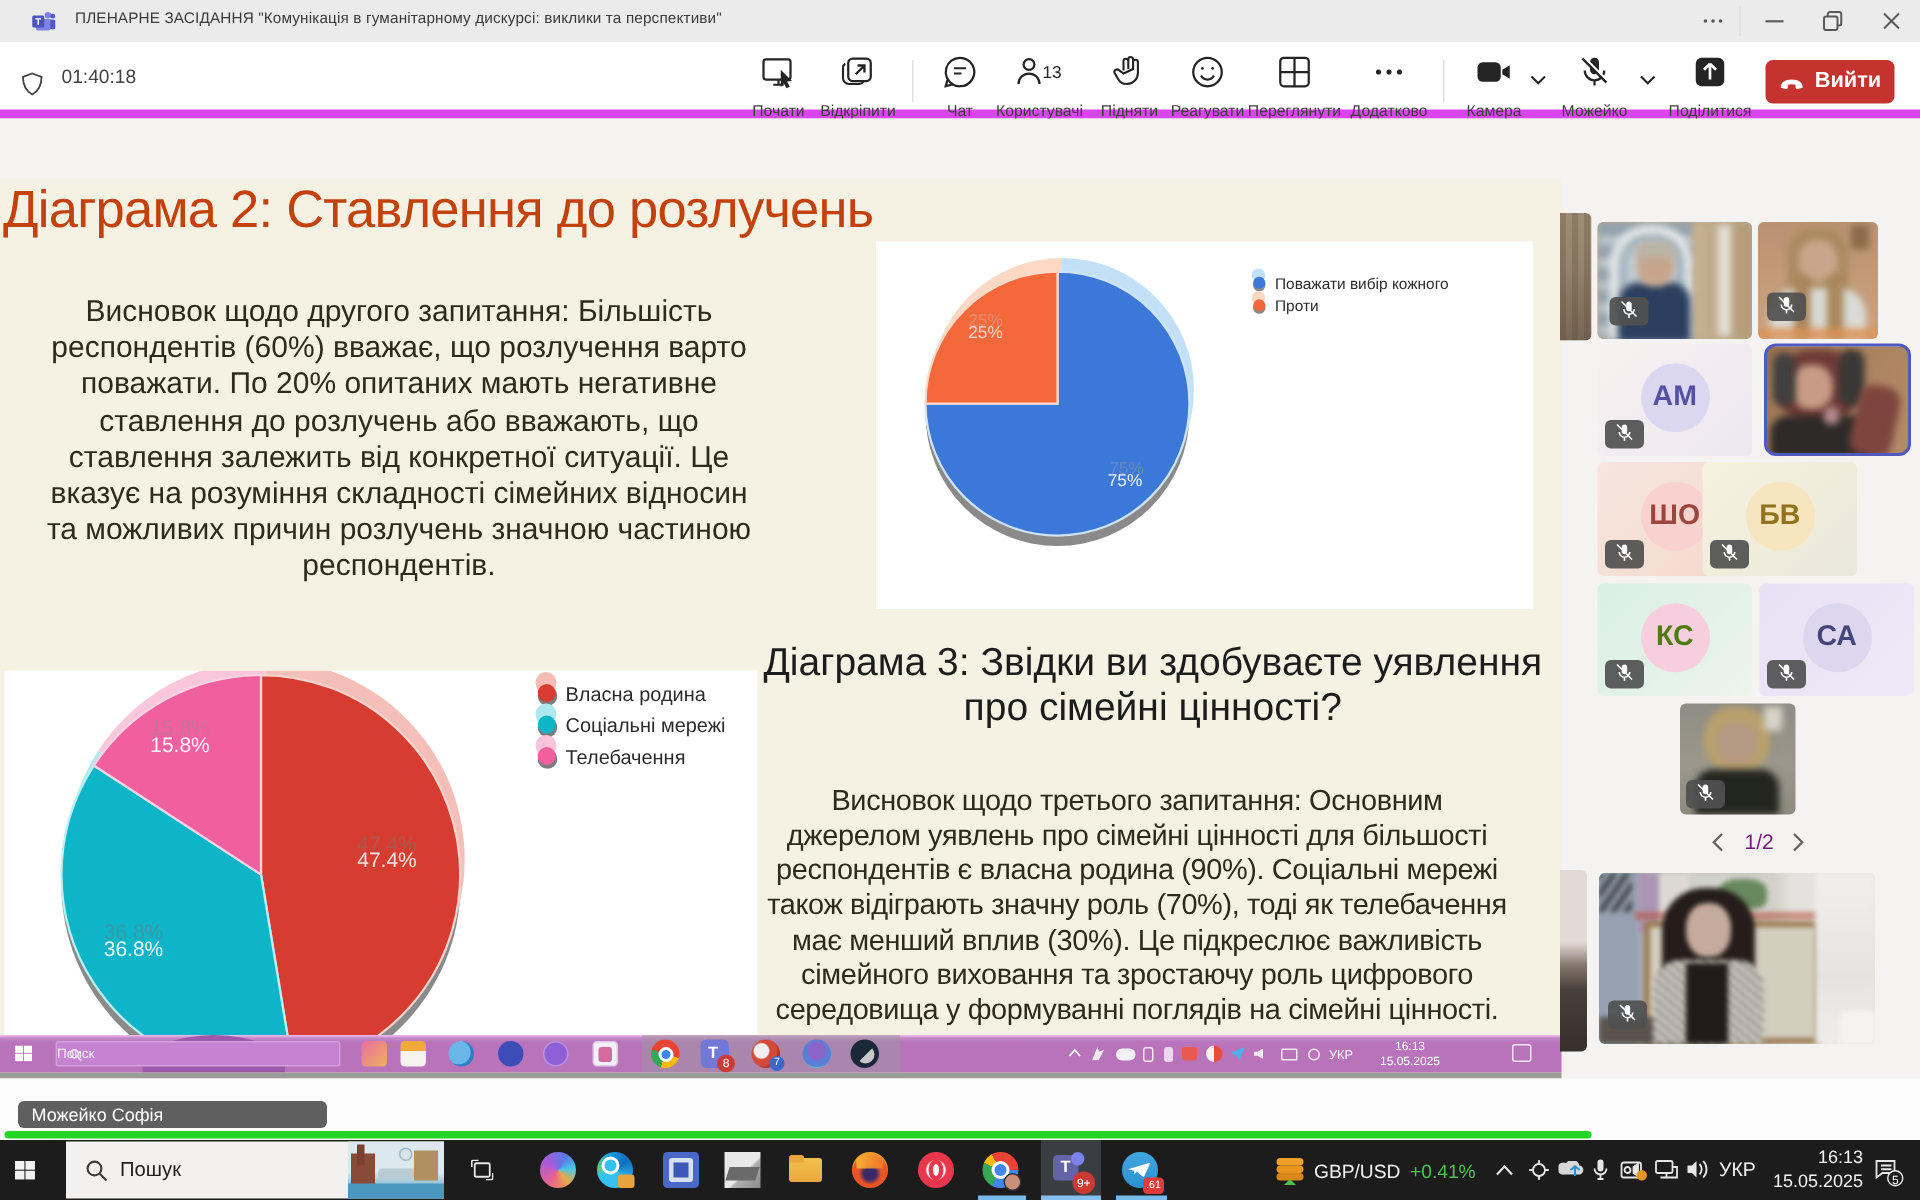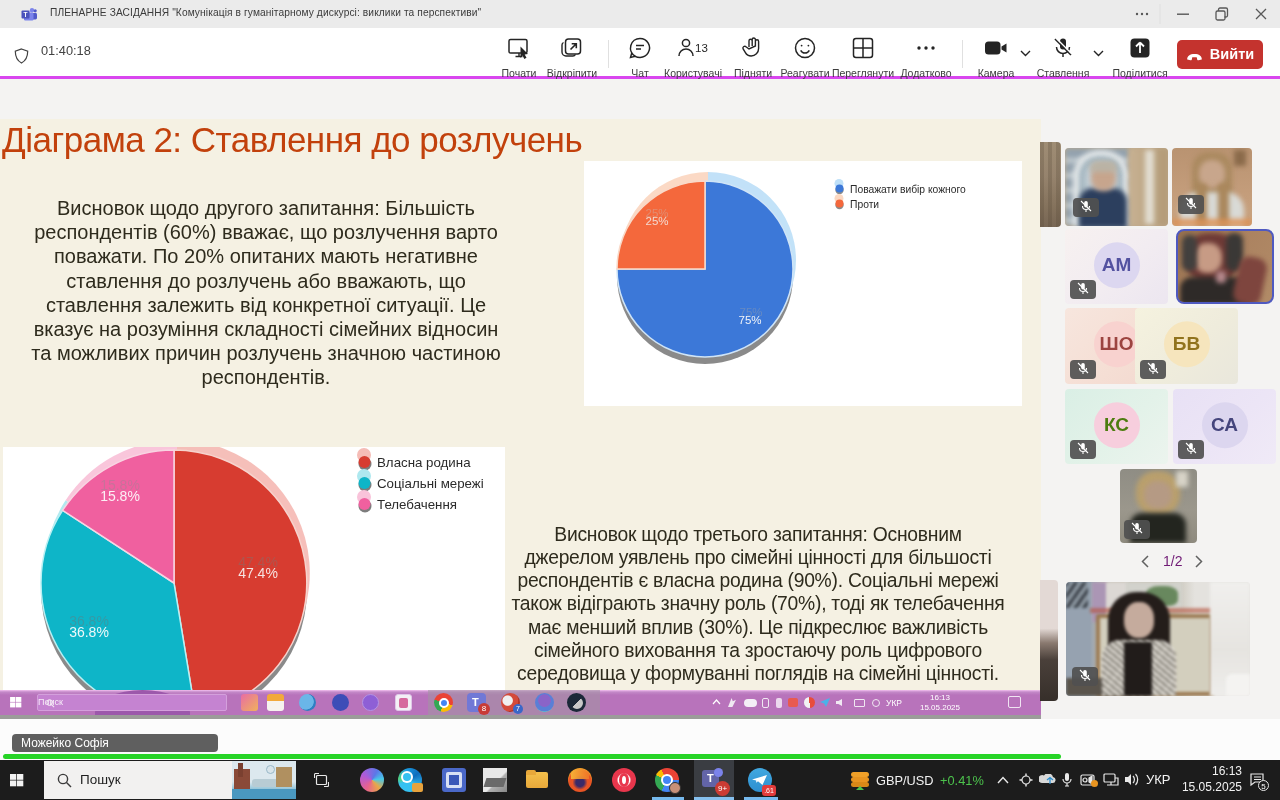--- a/index.html
+++ b/index.html
@@ -3,21 +3,21 @@
 <meta charset="utf-8">
 <style>
 *{margin:0;padding:0;box-sizing:border-box}
 html,body{width:1280px;height:800px;overflow:hidden;font-family:"Liberation Sans",sans-serif}
 #app{position:relative;width:1280px;height:800px;background:#f4f3f2}
 .abs{position:absolute}
 
 #titlebar{position:absolute;left:0;top:0;width:1280px;height:28px;background:#ebebeb;color:#3b3b3b;font-size:12.5px}
 #titlebar .ttext{position:absolute;left:50px;top:7px;letter-spacing:.1px}
 
-#toolbar{position:absolute;left:0;top:28px;width:1280px;height:51px;background:#fff;border-bottom:3px solid #d946ef}
+#toolbar{position:absolute;left:0;top:28px;width:1280px;height:51px;background:#fff;border-bottom:6px solid #d946ef}
 .tbtn{position:absolute;text-align:center;color:#242424}
 .tbtn .lbl{font-size:10.5px;color:#3d3d3d;display:block;margin-top:2px}
 .vsep{position:absolute;top:12px;width:1px;height:28px;background:#e0e0e0}
 #leave{position:absolute;left:1177px;top:12px;width:86px;height:29px;background:#c4332e;border-radius:5px;color:#fff;font-size:14.5px;font-weight:bold;text-align:center;line-height:29px}
 
 #stage{position:absolute;left:0;top:79px;width:1280px;height:681px;background:#f4f3f2}
 #slide{position:absolute;left:0;top:40px;width:1041px;height:600px;background:#f5f1e3}
 #slidetitle{position:absolute;left:2px;top:1px;font-size:35px;color:#c2410c;letter-spacing:-.5px}
 #para1{position:absolute;left:0px;top:77px;width:532px;text-align:center;font-size:20px;line-height:24.2px;color:#2e2b1d}
 #panel1{position:absolute;left:584px;top:42px;width:438px;height:245px;background:#fff}
@@ -149,21 +149,21 @@
     <svg style="position:absolute;left:1020px;top:22px" width="11" height="7" viewBox="0 0 11 7" fill="none" stroke="#242424" stroke-width="1.4">
         <path d="M1,1 L5.5,5.5 L10,1"></path>
       </svg>
     <div class="tbtn" style="left:1032px;top:7px;width:62px">
       <svg width="26" height="26" viewBox="0 0 26 26" fill="none" stroke="#242424" stroke-width="1.5">
         <rect x="10" y="3.5" width="6" height="11" rx="3" fill="#242424" stroke="none"></rect>
         <path d="M6.5,12 a6.5,6.5 0 0 0 13,0 M13,18.5 V22"></path>
         <path d="M5,4 L21,20" stroke-width="1.7"></path>
         <path d="M6,3 L22,19" stroke="#fff" stroke-width="1.2"></path>
       </svg>
-      <span class="lbl">Ставлення</span>
+      <span class="lbl">Можейко</span>
     </div>
     <svg style="position:absolute;left:1093px;top:22px" width="11" height="7" viewBox="0 0 11 7" fill="none" stroke="#242424" stroke-width="1.4">
         <path d="M1,1 L5.5,5.5 L10,1"></path>
       </svg>
     <div class="tbtn" style="left:1106px;top:7px;width:68px">
       <svg width="26" height="26" viewBox="0 0 26 26">
         <rect x="3.5" y="3.5" width="19" height="19" rx="4" fill="#242424"></rect>
         <path d="M13,18 V8.5 M13,7.5 l-4,4 M13,7.5 l4,4" stroke="#fff" stroke-width="1.8" fill="none"></path>
       </svg>
       <span class="lbl">Поділитися</span>
@@ -223,20 +223,21 @@
           <circle cx="362" cy="38" r="6.5" fill="#7d7d7d"></circle>
           <circle cx="361.5" cy="36" r="6" fill="#0eb5c8"></circle>
           <circle cx="361" cy="50" r="7" fill="#f9c3da"></circle>
           <circle cx="362" cy="59" r="6.5" fill="#7d7d7d"></circle>
           <circle cx="361.5" cy="57" r="6" fill="#f0609f"></circle>
           <text x="374" y="20" font-size="13.3" fill="#2b2b2b">Власна родина</text>
           <text x="374" y="41" font-size="13.3" fill="#2b2b2b">Соціальні мережі</text>
           <text x="374" y="62" font-size="13.3" fill="#2b2b2b">Телебачення</text>
         </svg>
       </div>
+      <div id="d3title">Діаграма 3: Звідки ви здобуваєте уявлення<br>про сімейні цінності?</div>
       <div id="para2">Висновок щодо третього запитання: Основним<br>джерелом уявлень про сімейні цінності для більшості<br>респондентів є власна родина (90%). Соціальні мережі<br>також відіграють значну роль (70%), тоді як телебачення<br>має менший вплив (30%). Це підкреслює важливість<br>сімейного виховання та зростаючу роль цифрового<br>середовища у формуванні поглядів на сімейні цінності.</div>
       <div id="ptaskbar">
         <div class="abs" style="left:95px;top:0;width:95px;height:25px;background:#9c58ab;border-radius:50% 50% 0 0 / 90% 90% 0 0"></div>
         <svg class="abs" style="left:10px;top:7px" width="12" height="11" viewBox="0 0 14 13" fill="#fff">
             <rect x="0" y="0" width="6.3" height="5.8"></rect>
             <rect x="7" y="0" width="6.3" height="5.8"></rect>
             <rect x="0" y="6.5" width="6.3" height="5.8"></rect>
             <rect x="7" y="6.5" width="6.3" height="5.8"></rect>
           </svg>
         <div class="abs" style="left:37px;top:4px;width:190px;height:17px;background:#c583d1;border:1px solid #d4a0dc;border-radius:2px;color:#f7eef8;font-size:9px;line-height:15px">

